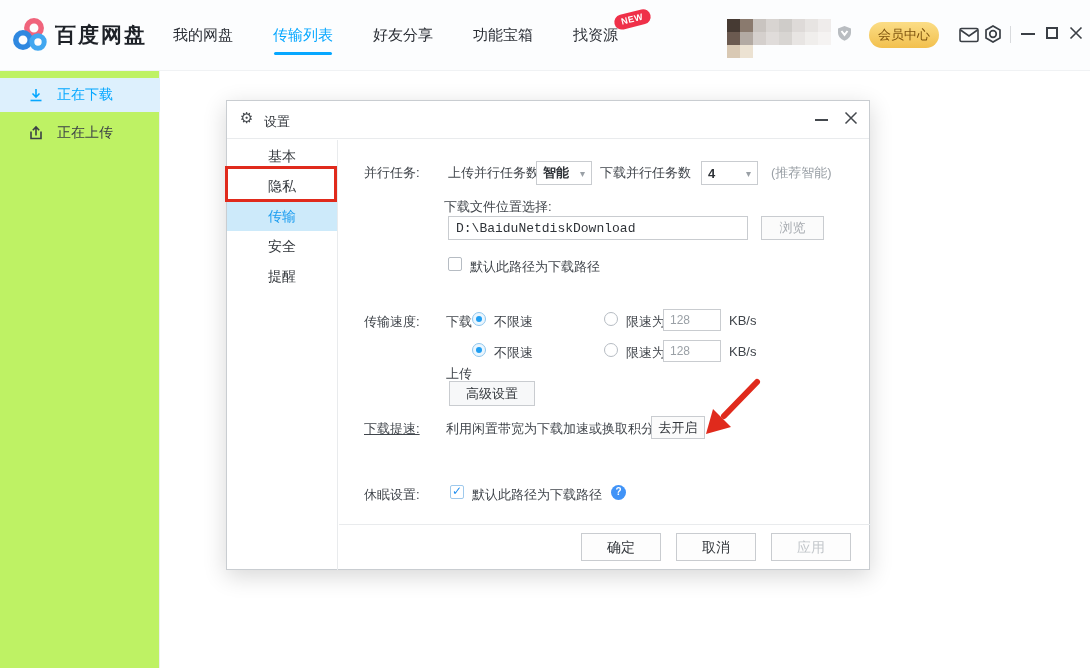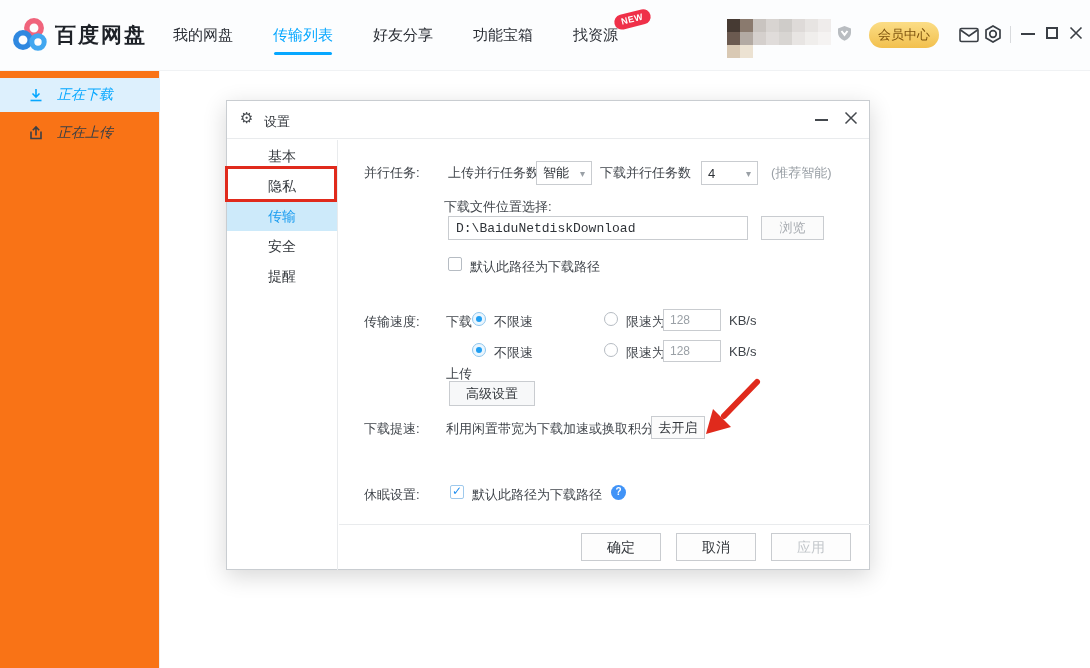--- a/index.html
+++ b/index.html
@@ -24,21 +24,21 @@
 
   .top-ico { position:absolute; cursor:pointer; }
   .ico-mail { left:959px; top:27px; }
   .ico-gear { left:984px; top:25px; }
   .win-divider { position:absolute; left:1010px; top:26px; width:1px; height:17px; background:#d8dadd; }
   .win-min { left:1021px; top:33px; width:14px; height:2px; background:#3a3f45; }
   .win-max { left:1046px; top:27px; width:12px; height:12px; border:2px solid #3a3f45; }
   .win-close { left:1069px; top:26px; }
 
   
-  .sidebar { position:absolute; left:0; top:71px; width:160px; height:597px; background:#f97316; border-right:1px solid #edeff1; z-index:1;font-style:italic; }
+  .sidebar { position:absolute; left:0; top:71px; width:160px; height:597px; background:#bef264; border-right:1px solid #edeff1; z-index:1; }
   .side-item { position:absolute; left:0; width:160px; height:34px; display:flex; align-items:center; gap:13px; padding-left:28px; font-size:14px; color:#3a3f45; cursor:pointer; }
   .side-item svg { flex:0 0 auto; }
   .side-item.active { background:#ddf0fd; color:#06a7ff; }
   .si-0 { top:7px; } .si-1 { top:45px; } .si-2 { top:83px; }
 
   
   .dialog { position:absolute; left:226px; top:100px; width:644px; height:470px; background:#fff; border:1px solid #c9cdd1; box-shadow:0 6px 22px rgba(0,0,0,.16); z-index:10; }
   .dlg-titlebar { position:absolute; left:0; top:0; width:100%; height:38px; border-bottom:1px solid #e9ebed; }
   .dlg-gear { position:absolute; left:13px; top:9px; font-size:15px; color:#44484d; line-height:1; }
   .dlg-title { position:absolute; left:37px; top:12px; font-size:13px; color:#33373c; }
@@ -46,21 +46,21 @@
   .dlg-close { position:absolute; left:617px; top:10px; cursor:pointer; }
 
   .dlg-tabs { position:absolute; left:0; top:39px; width:111px; height:430px; border-right:1px solid #e9ebed; padding-top:1px; }
   .dlg-tab { height:30px; line-height:30px; text-align:center; font-size:14px; color:#33373c; cursor:pointer; }
   .dlg-tab.active { background:#cdeafa; color:#1b9df0; }
 
   .lbl { position:absolute; font-size:13px; color:#40454b; }
   .txt { position:absolute; font-size:13px; color:#40454b; white-space:nowrap; }
   .gray { color:#9aa0a6; }
 
-  .dropdown { position:absolute; height:24px; border:1px solid #c9ccd0; background:#fff; display:flex; align-items:center; justify-content:space-between; padding:0 6px; font-size:13px; font-weight:normal; color:#2f3338; cursor:pointer; }
+  .dropdown { position:absolute; height:24px; border:1px solid #c9ccd0; background:#fff; display:flex; align-items:center; justify-content:space-between; padding:0 6px; font-size:13px; font-weight:bold; color:#2f3338; cursor:pointer; }
   .dropdown::after { content:"▾"; font-size:10px; color:#9aa0a6; font-weight:normal; margin-left:6px; }
   .dd-up { left:309px; top:60px; width:56px; }
   .dd-down { left:474px; top:60px; width:57px; }
 
   .path-input { position:absolute; left:221px; top:115px; width:300px; height:24px; border:1px solid #c9ccd0; font-family:"Liberation Mono","DejaVu Sans Mono",monospace; font-size:13px; color:#2f3338; padding:0 7px; background:#fff; }
   .btn { position:absolute; border:1px solid #c9ccd0; background:#fbfbfb; font-size:13px; color:#33373c; text-align:center; cursor:pointer; font-family:inherit; }
   .btn-browse { left:534px; top:115px; width:63px; height:24px; line-height:22px; color:#a9adb2; }
   .btn-advanced { left:222px; top:280px; width:86px; height:25px; line-height:23px; background:#f7f8f9; }
   .btn-boost { left:424px; top:315px; width:54px; height:23px; line-height:21px; }
   .btn-foot { top:432px; width:80px; height:28px; line-height:26px; font-size:14px; background:#fdfdfd; }
@@ -223,21 +223,21 @@
   <div class="txt" style="left:219px; top:243px;margin-top:21px;">上传</div>
   <span class="radio sel" style="left:245px; top:242px;"></span>
   <div class="txt" style="left:267px; top:243px;">不限速</div>
   <span class="radio" style="left:377px; top:242px;"></span>
   <div class="txt" style="left:399px; top:243px;">限速为</div>
   <input class="num-input" style="left: 436px; top: 239px;" type="text" value="128">
   <div class="txt" style="left:502px; top:243px;">KB/s</div>
 
   <button class="btn btn-advanced">高级设置</button>
 
-  <div class="lbl" style="left:137px; top:319px;">下载提速:</div>
+  <div class="lbl" style="left:137px; top:319px;text-decoration:underline;">下载提速:</div>
   <div class="txt" style="left:219px; top:319px;">利用闲置带宽为下载加速或换取积分</div>
   <button class="btn btn-boost">去开启</button>
 
   <div class="lbl" style="left:137px; top:385px;">休眠设置:</div>
   <span class="checkbox checked cb-sleep"></span>
   <div class="txt" style="left:245px; top:385px;">默认此路径为下载路径</div>
   <span class="help-ico"></span>
 
   <div class="dlg-sep"></div>
   <button class="btn btn-foot btn-ok">确定</button>

